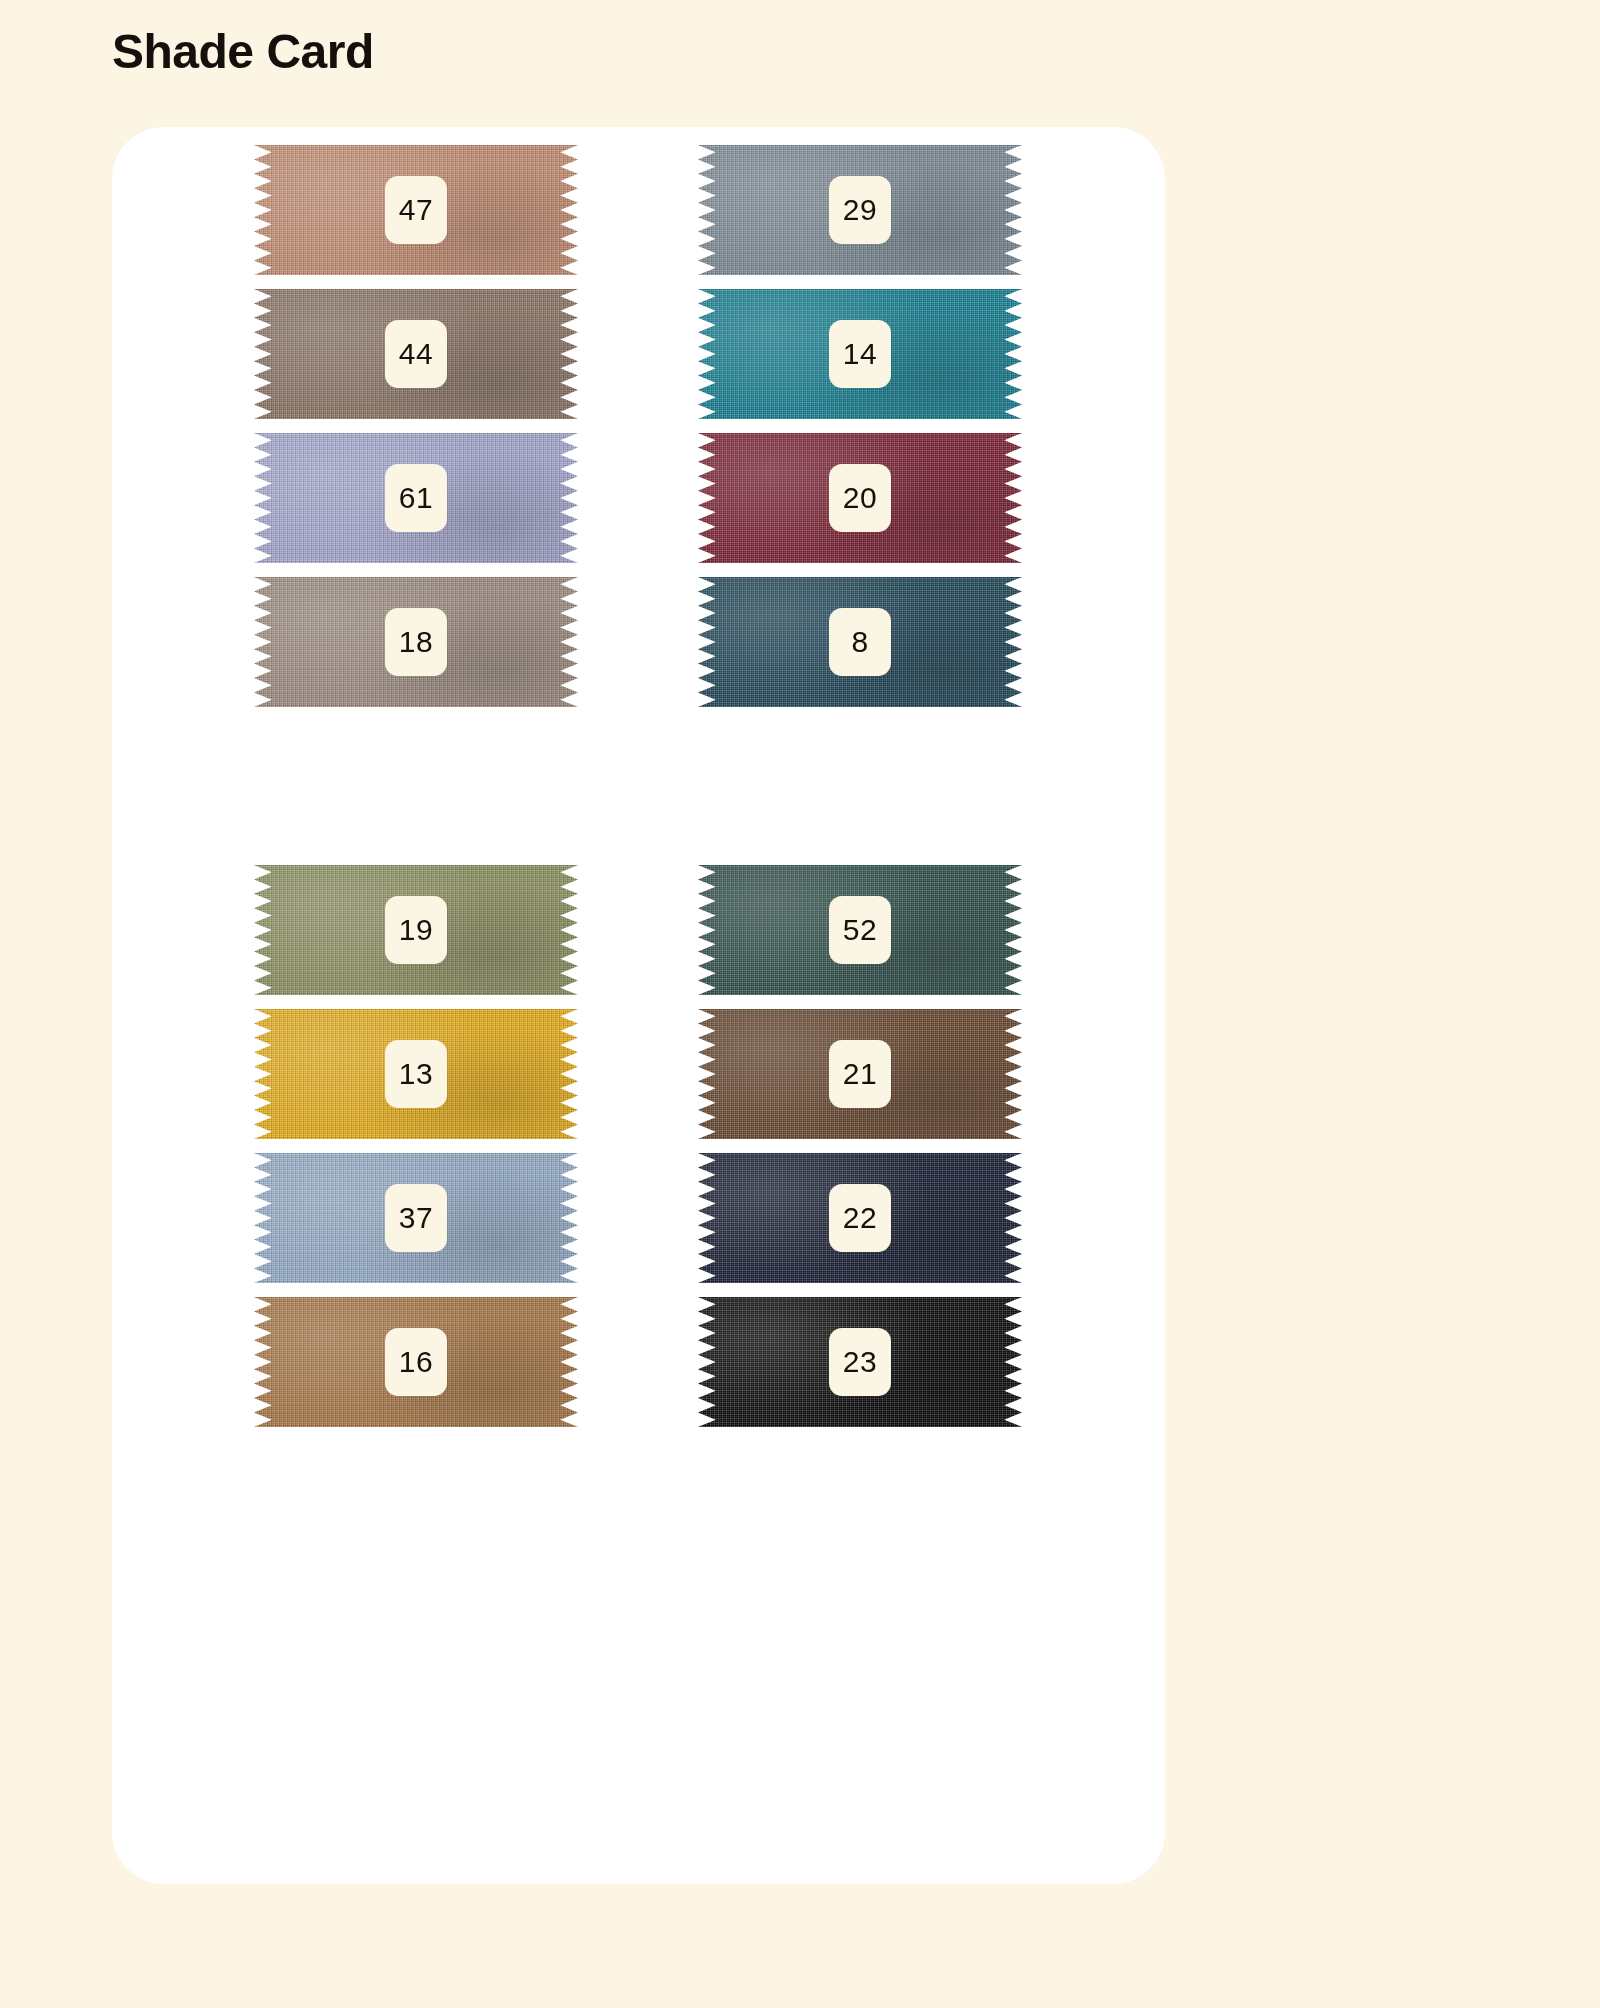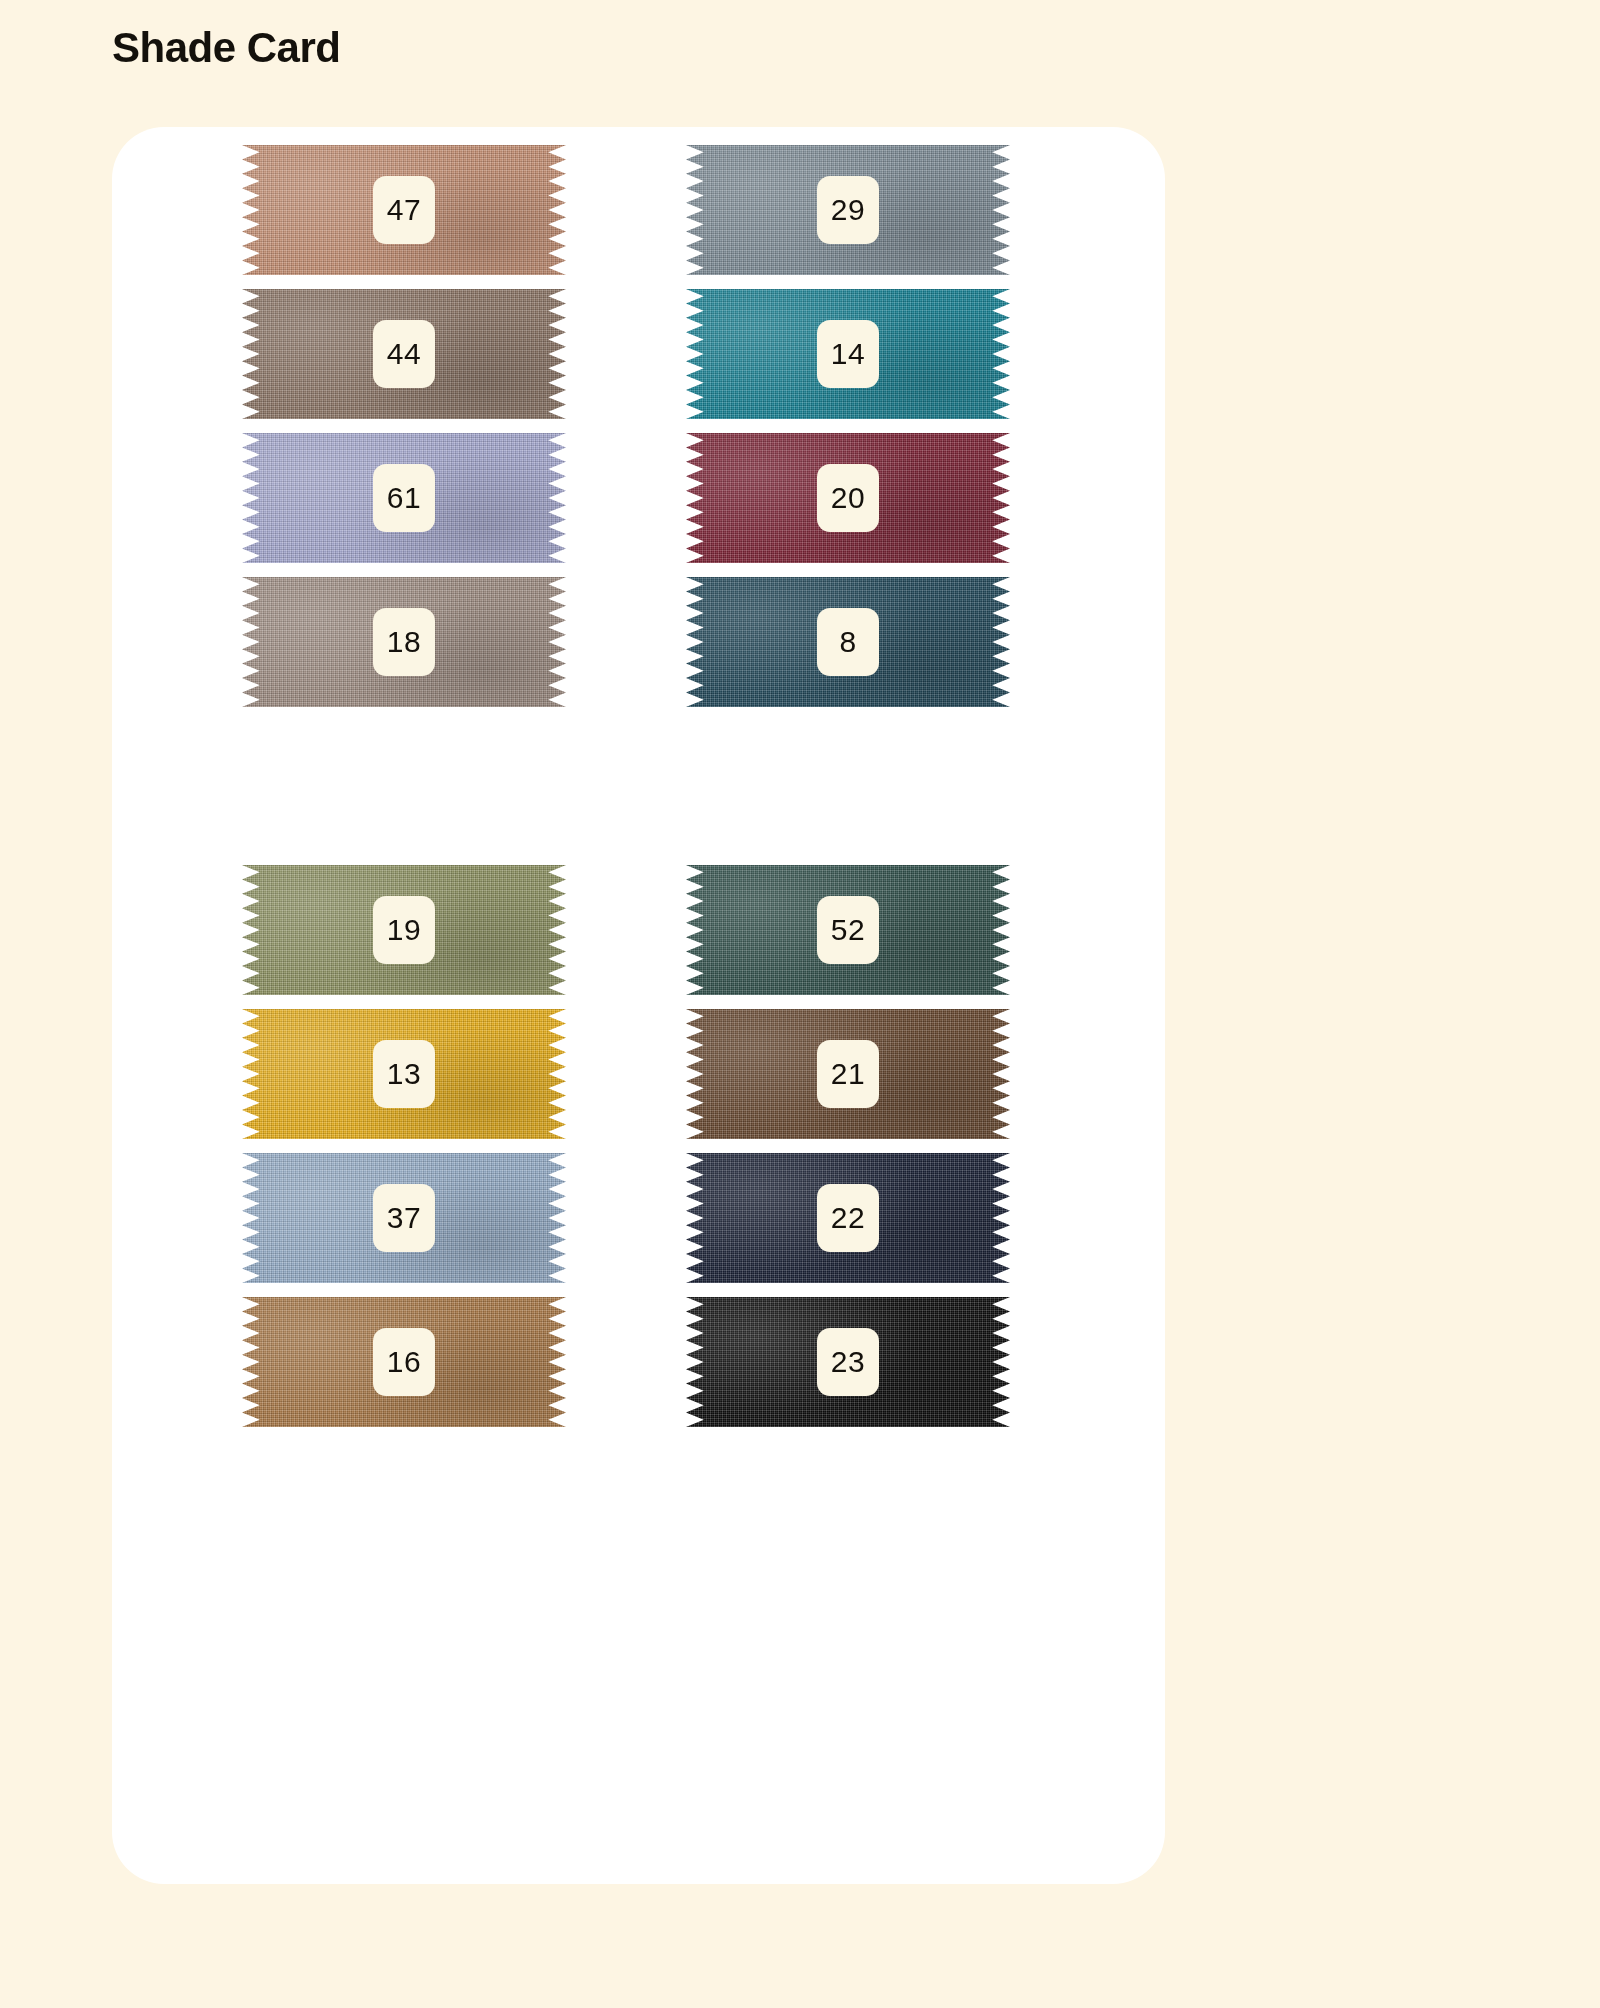--- a/index.html
+++ b/index.html
@@ -17,21 +17,21 @@
   .page {
     position: relative;
     width: 1600px;
     height: 2008px;
   }
 
   .page-title {
     position: absolute;
     left: 112px;
     top: 24px;
-    font-size: 42px;
+    font-size: 48px;
     font-weight: bold;
     letter-spacing: -0.5px;
     color: #14110C;
   }
 
   .shade-card {
     position: absolute;
     left: 112px;
     top: 127px;
     width: 1053px;
@@ -43,21 +43,21 @@
   .swatch-grid {
     position: absolute;
     left: 0;
     top: 0;
     width: 1053px;
     height: 1757px;
   }
 
   .swatch-row {
     position: absolute;
-    left: 0;
+    left: 12px;
     width: 915px;
     height: 130px;
   }
 
   .swatch-cell {
     position: absolute;
     top: 0;
     width: 324px;
     height: 130px;
   }

